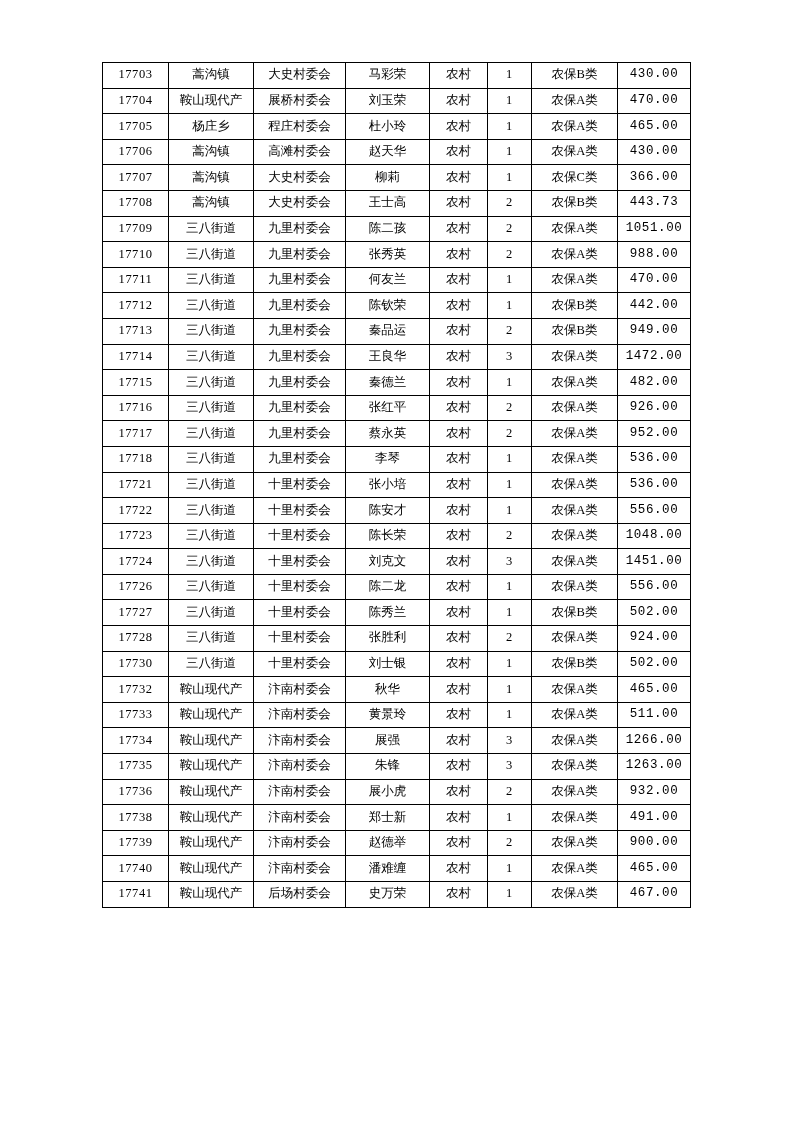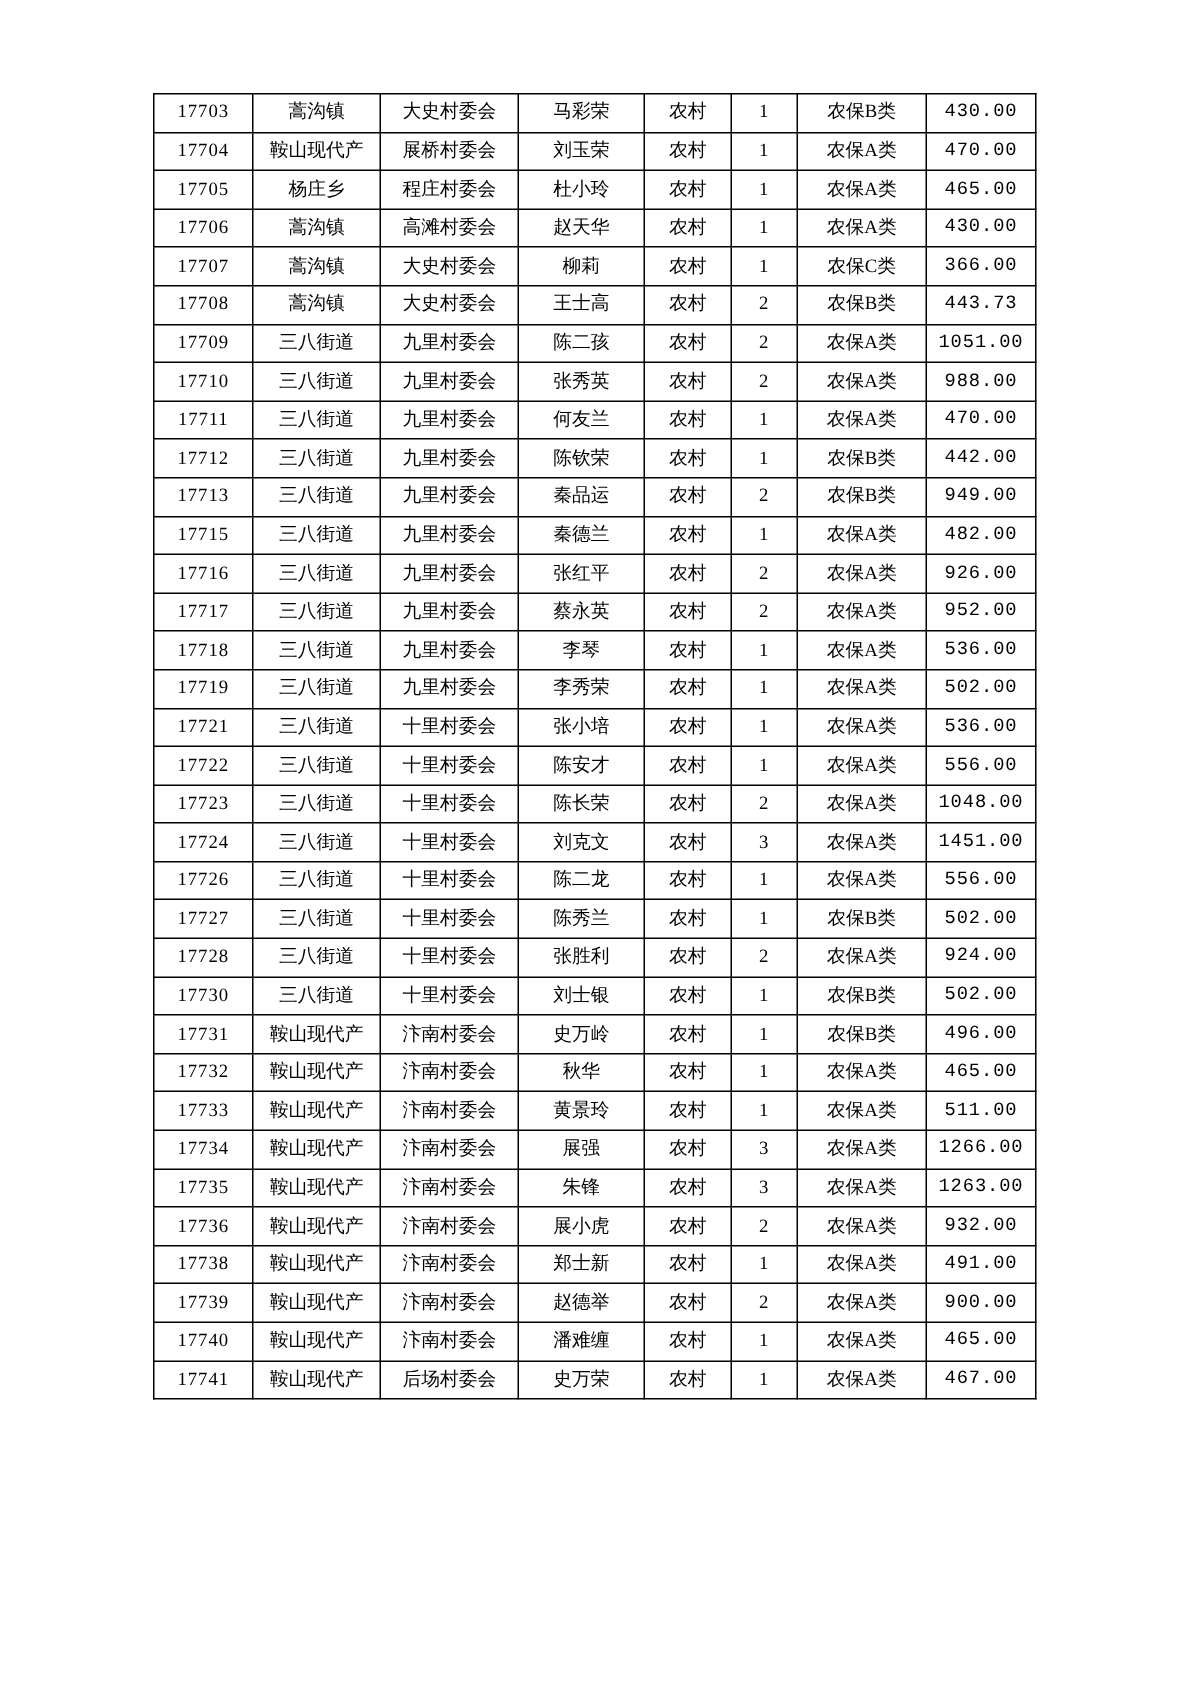--- a/index.html
+++ b/index.html
@@ -178,20 +178,30 @@
           <td class="num-cell">17713</td>
           <td class="clip">三八街道</td>
           <td>九里村委会</td>
           <td>秦品运</td>
           <td>农村</td>
           <td class="num-cell">2</td>
           <td>农保B类</td>
           <td class="amt-cell">949.00</td>
         </tr>
         <tr>
+          <td class="num-cell">17714</td>
+          <td class="clip">三八街道</td>
+          <td>九里村委会</td>
+          <td>王良华</td>
+          <td>农村</td>
+          <td class="num-cell">3</td>
+          <td>农保A类</td>
+          <td class="amt-cell">1472.00</td>
+        </tr>
+        <tr>
           <td class="num-cell">17715</td>
           <td class="clip">三八街道</td>
           <td>九里村委会</td>
           <td>秦德兰</td>
           <td>农村</td>
           <td class="num-cell">1</td>
           <td>农保A类</td>
           <td class="amt-cell">482.00</td>
         </tr>
         <tr>
@@ -218,118 +228,98 @@
           <td class="num-cell">17718</td>
           <td class="clip">三八街道</td>
           <td>九里村委会</td>
           <td>李琴</td>
           <td>农村</td>
           <td class="num-cell">1</td>
           <td>农保A类</td>
           <td class="amt-cell">536.00</td>
         </tr>
         <tr>
-          <td class="num-cell">17719</td>
-          <td class="clip">三八街道</td>
-          <td>九里村委会</td>
-          <td>李秀荣</td>
-          <td>农村</td>
-          <td class="num-cell">1</td>
-          <td>农保A类</td>
+          <td class="num-cell">17721</td>
+          <td class="clip">三八街道</td>
+          <td>十里村委会</td>
+          <td>张小培</td>
+          <td>农村</td>
+          <td class="num-cell">1</td>
+          <td>农保A类</td>
+          <td class="amt-cell">536.00</td>
+        </tr>
+        <tr>
+          <td class="num-cell">17722</td>
+          <td class="clip">三八街道</td>
+          <td>十里村委会</td>
+          <td>陈安才</td>
+          <td>农村</td>
+          <td class="num-cell">1</td>
+          <td>农保A类</td>
+          <td class="amt-cell">556.00</td>
+        </tr>
+        <tr>
+          <td class="num-cell">17723</td>
+          <td class="clip">三八街道</td>
+          <td>十里村委会</td>
+          <td>陈长荣</td>
+          <td>农村</td>
+          <td class="num-cell">2</td>
+          <td>农保A类</td>
+          <td class="amt-cell">1048.00</td>
+        </tr>
+        <tr>
+          <td class="num-cell">17724</td>
+          <td class="clip">三八街道</td>
+          <td>十里村委会</td>
+          <td>刘克文</td>
+          <td>农村</td>
+          <td class="num-cell">3</td>
+          <td>农保A类</td>
+          <td class="amt-cell">1451.00</td>
+        </tr>
+        <tr>
+          <td class="num-cell">17726</td>
+          <td class="clip">三八街道</td>
+          <td>十里村委会</td>
+          <td>陈二龙</td>
+          <td>农村</td>
+          <td class="num-cell">1</td>
+          <td>农保A类</td>
+          <td class="amt-cell">556.00</td>
+        </tr>
+        <tr>
+          <td class="num-cell">17727</td>
+          <td class="clip">三八街道</td>
+          <td>十里村委会</td>
+          <td>陈秀兰</td>
+          <td>农村</td>
+          <td class="num-cell">1</td>
+          <td>农保B类</td>
           <td class="amt-cell">502.00</td>
         </tr>
         <tr>
-          <td class="num-cell">17721</td>
-          <td class="clip">三八街道</td>
-          <td>十里村委会</td>
-          <td>张小培</td>
-          <td>农村</td>
-          <td class="num-cell">1</td>
-          <td>农保A类</td>
-          <td class="amt-cell">536.00</td>
-        </tr>
-        <tr>
-          <td class="num-cell">17722</td>
-          <td class="clip">三八街道</td>
-          <td>十里村委会</td>
-          <td>陈安才</td>
-          <td>农村</td>
-          <td class="num-cell">1</td>
-          <td>农保A类</td>
-          <td class="amt-cell">556.00</td>
-        </tr>
-        <tr>
-          <td class="num-cell">17723</td>
-          <td class="clip">三八街道</td>
-          <td>十里村委会</td>
-          <td>陈长荣</td>
-          <td>农村</td>
-          <td class="num-cell">2</td>
-          <td>农保A类</td>
-          <td class="amt-cell">1048.00</td>
-        </tr>
-        <tr>
-          <td class="num-cell">17724</td>
-          <td class="clip">三八街道</td>
-          <td>十里村委会</td>
-          <td>刘克文</td>
-          <td>农村</td>
-          <td class="num-cell">3</td>
-          <td>农保A类</td>
-          <td class="amt-cell">1451.00</td>
-        </tr>
-        <tr>
-          <td class="num-cell">17726</td>
-          <td class="clip">三八街道</td>
-          <td>十里村委会</td>
-          <td>陈二龙</td>
-          <td>农村</td>
-          <td class="num-cell">1</td>
-          <td>农保A类</td>
-          <td class="amt-cell">556.00</td>
-        </tr>
-        <tr>
-          <td class="num-cell">17727</td>
-          <td class="clip">三八街道</td>
-          <td>十里村委会</td>
-          <td>陈秀兰</td>
+          <td class="num-cell">17728</td>
+          <td class="clip">三八街道</td>
+          <td>十里村委会</td>
+          <td>张胜利</td>
+          <td>农村</td>
+          <td class="num-cell">2</td>
+          <td>农保A类</td>
+          <td class="amt-cell">924.00</td>
+        </tr>
+        <tr>
+          <td class="num-cell">17730</td>
+          <td class="clip">三八街道</td>
+          <td>十里村委会</td>
+          <td>刘士银</td>
           <td>农村</td>
           <td class="num-cell">1</td>
           <td>农保B类</td>
           <td class="amt-cell">502.00</td>
-        </tr>
-        <tr>
-          <td class="num-cell">17728</td>
-          <td class="clip">三八街道</td>
-          <td>十里村委会</td>
-          <td>张胜利</td>
-          <td>农村</td>
-          <td class="num-cell">2</td>
-          <td>农保A类</td>
-          <td class="amt-cell">924.00</td>
-        </tr>
-        <tr>
-          <td class="num-cell">17730</td>
-          <td class="clip">三八街道</td>
-          <td>十里村委会</td>
-          <td>刘士银</td>
-          <td>农村</td>
-          <td class="num-cell">1</td>
-          <td>农保B类</td>
-          <td class="amt-cell">502.00</td>
-        </tr>
-        <tr>
-          <td class="num-cell">17731</td>
-          <td class="clip">鞍山现代产</td>
-          <td>汴南村委会</td>
-          <td>史万岭</td>
-          <td>农村</td>
-          <td class="num-cell">1</td>
-          <td>农保B类</td>
-          <td class="amt-cell">496.00</td>
         </tr>
         <tr>
           <td class="num-cell">17732</td>
           <td class="clip">鞍山现代产</td>
           <td>汴南村委会</td>
           <td>秋华</td>
           <td>农村</td>
           <td class="num-cell">1</td>
           <td>农保A类</td>
           <td class="amt-cell">465.00</td>

